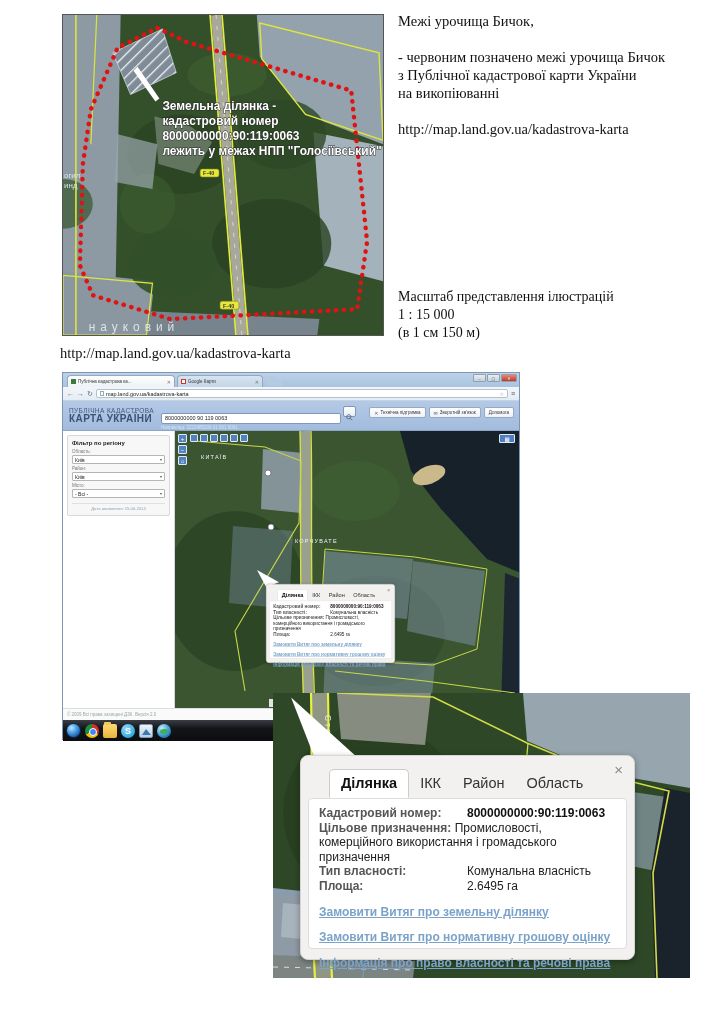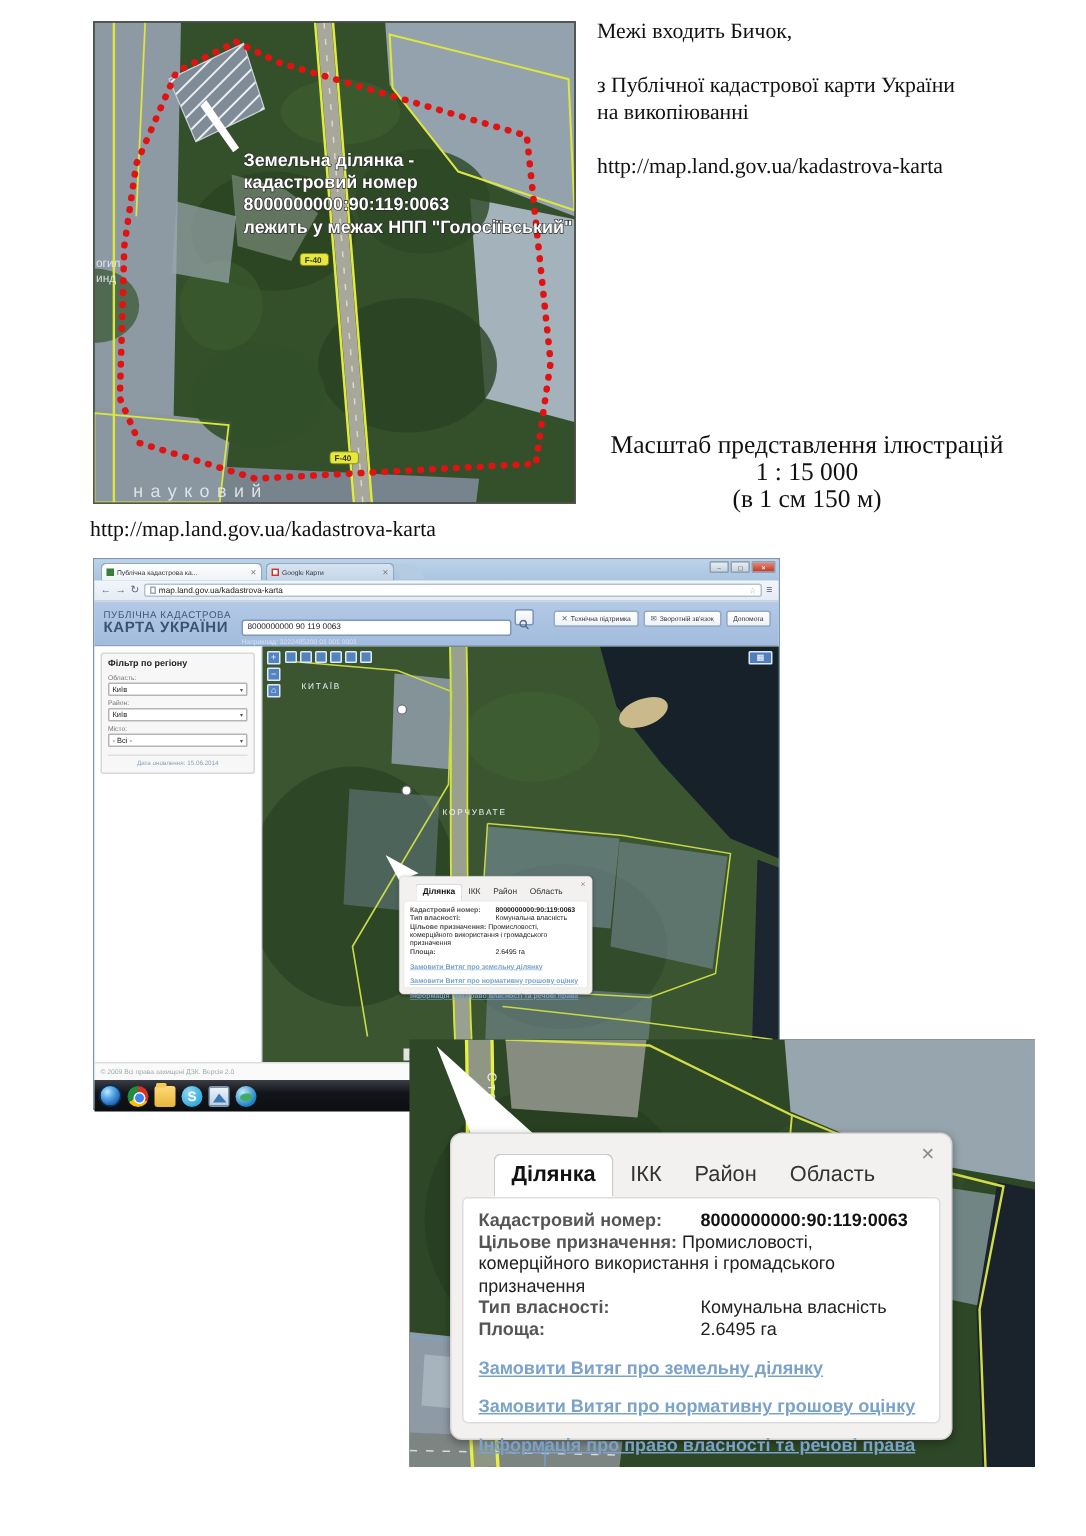--- a/index.html
+++ b/index.html
@@ -2,21 +2,21 @@
 <html><head>
 <meta charset="utf-8">
 <style>
   * { box-sizing: border-box; margin: 0; padding: 0; }
   html,body { width:724px; height:1024px; background:#fff; font-family:"Liberation Serif", serif; }
   .page { position:relative; width:724px; height:1024px; overflow:hidden; background:#fff; }
 
   
   .intro { position:absolute; left:398px; top:12px; width:320px; font-size:14.5px; line-height:18px; color:#111; }
   .intro .gap { height:18px; }
-  .scaleblock { position:absolute; left:388px; top:288px; width:300px; text-align:center; font-size:17px; line-height:18px; color:#111; }
+  .scaleblock { position:absolute; left:398px; top:288px; width:300px; font-size:14px; line-height:18px; color:#111; }
   .caption-url { position:absolute; left:60px; top:345px; font-size:14.5px; color:#111; }
 
   
   .map1 { position:absolute; left:62px; top:14px; width:322px; height:322px; border:1px solid #555; background:#3c4f35; overflow:hidden; }
   .map1 svg { display:block; }
 
   
   .browser { position:absolute; left:62px; top:372px; width:458px; height:368px; border:1px solid #7d96b4; background:#fff; z-index:1; font-family:"Liberation Sans", sans-serif; }
   .tabstrip { position:relative; height:14px; background:linear-gradient(#bcd2e8,#a9c4e0); }
   .btab { position:absolute; top:2px; height:12px; width:108px; background:linear-gradient(#fdfdfd,#eef3f8); border:1px solid #93a9c0; border-bottom:none; border-radius:4px 4px 0 0; font-size:4.5px; color:#333; display:flex; align-items:center; padding:0 3px; gap:2px; }
@@ -155,22 +155,23 @@
       </g>
       <g font-family="Liberation Sans, sans-serif" fill="#e6ebee" opacity="0.9">
         <text x="1" y="164" font-size="8">огил</text>
         <text x="1" y="174" font-size="8">инд</text>
         <text x="26" y="318" font-size="12" letter-spacing="5">науковий</text>
       </g>
     </svg>
   </div>
 
   <div class="intro">
-    <div>Межі входить Бичок,</div>
+    <div>Межі урочища Бичок,</div>
     <div class="gap"></div>
+    <div>- червоним позначено межі урочища Бичок</div>
     <div>з Публічної кадастрової карти України</div>
     <div>на викопіюванні</div>
     <div class="gap"></div>
     <div>http://map.land.gov.ua/kadastrova-karta</div>
   </div>
 
   <div class="scaleblock">
     <div>Масштаб представлення ілюстрацій</div>
     <div>1 : 15 000</div>
     <div>(в 1 см 150 м)</div>

